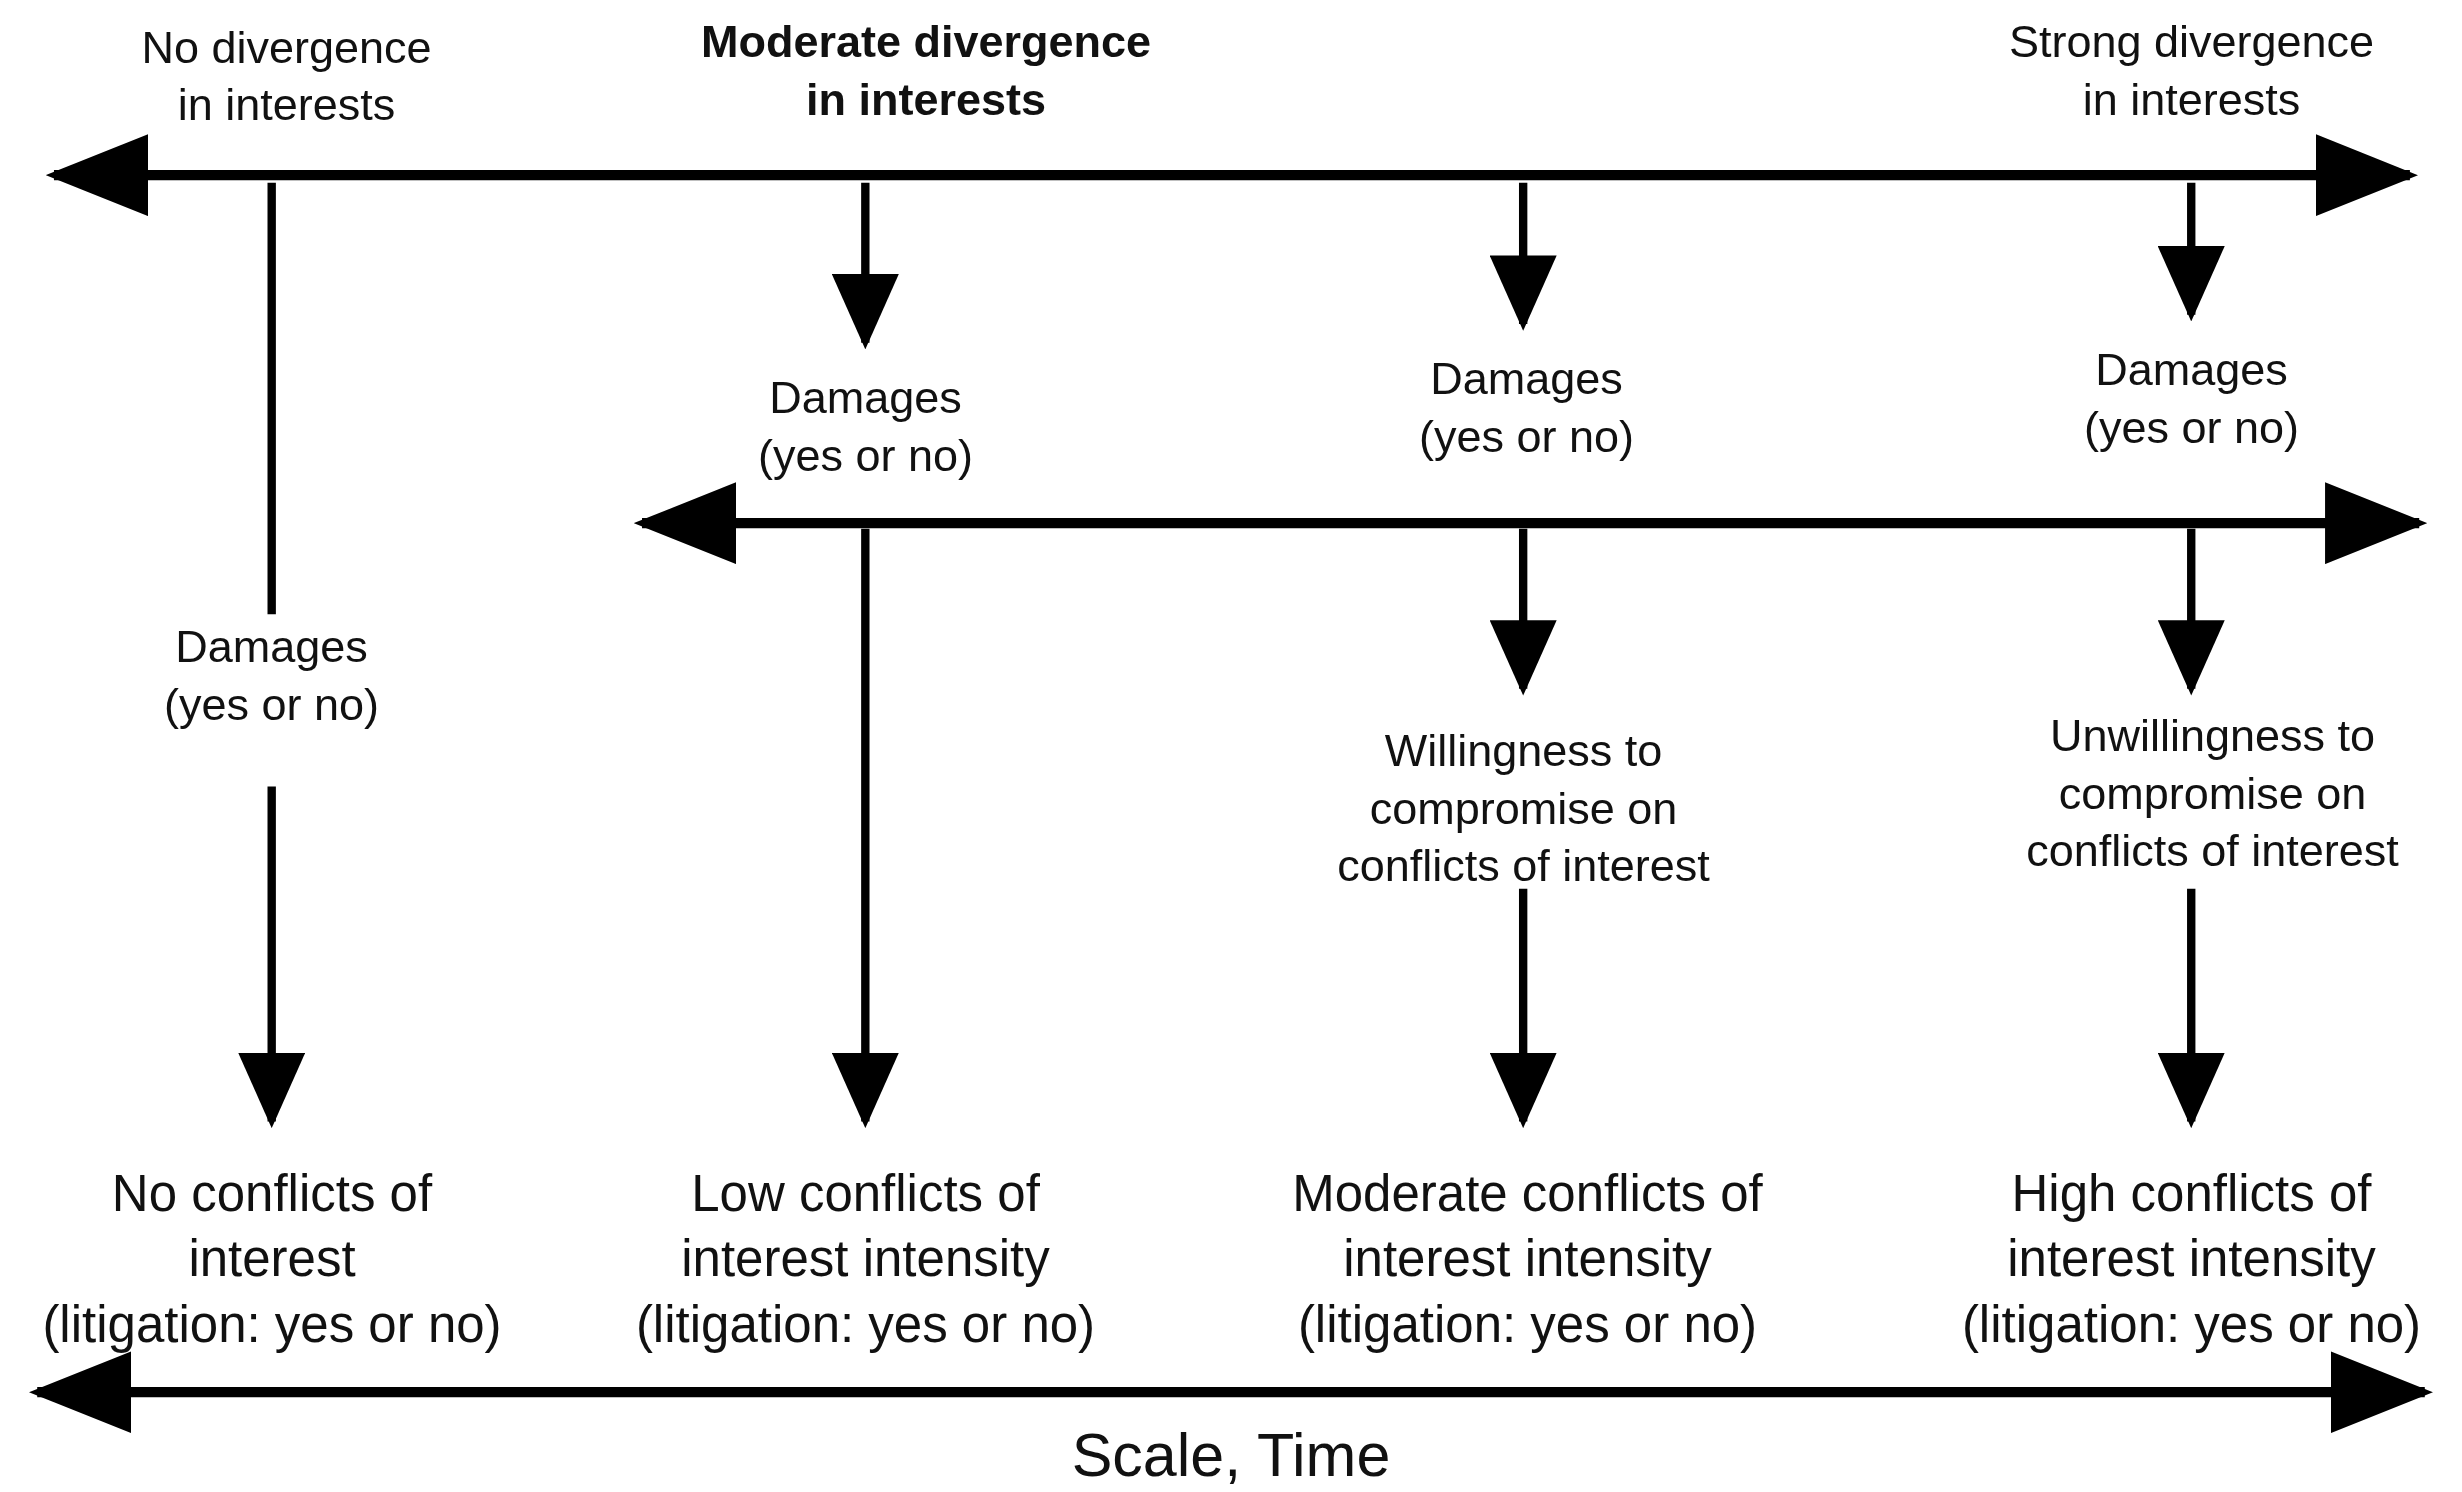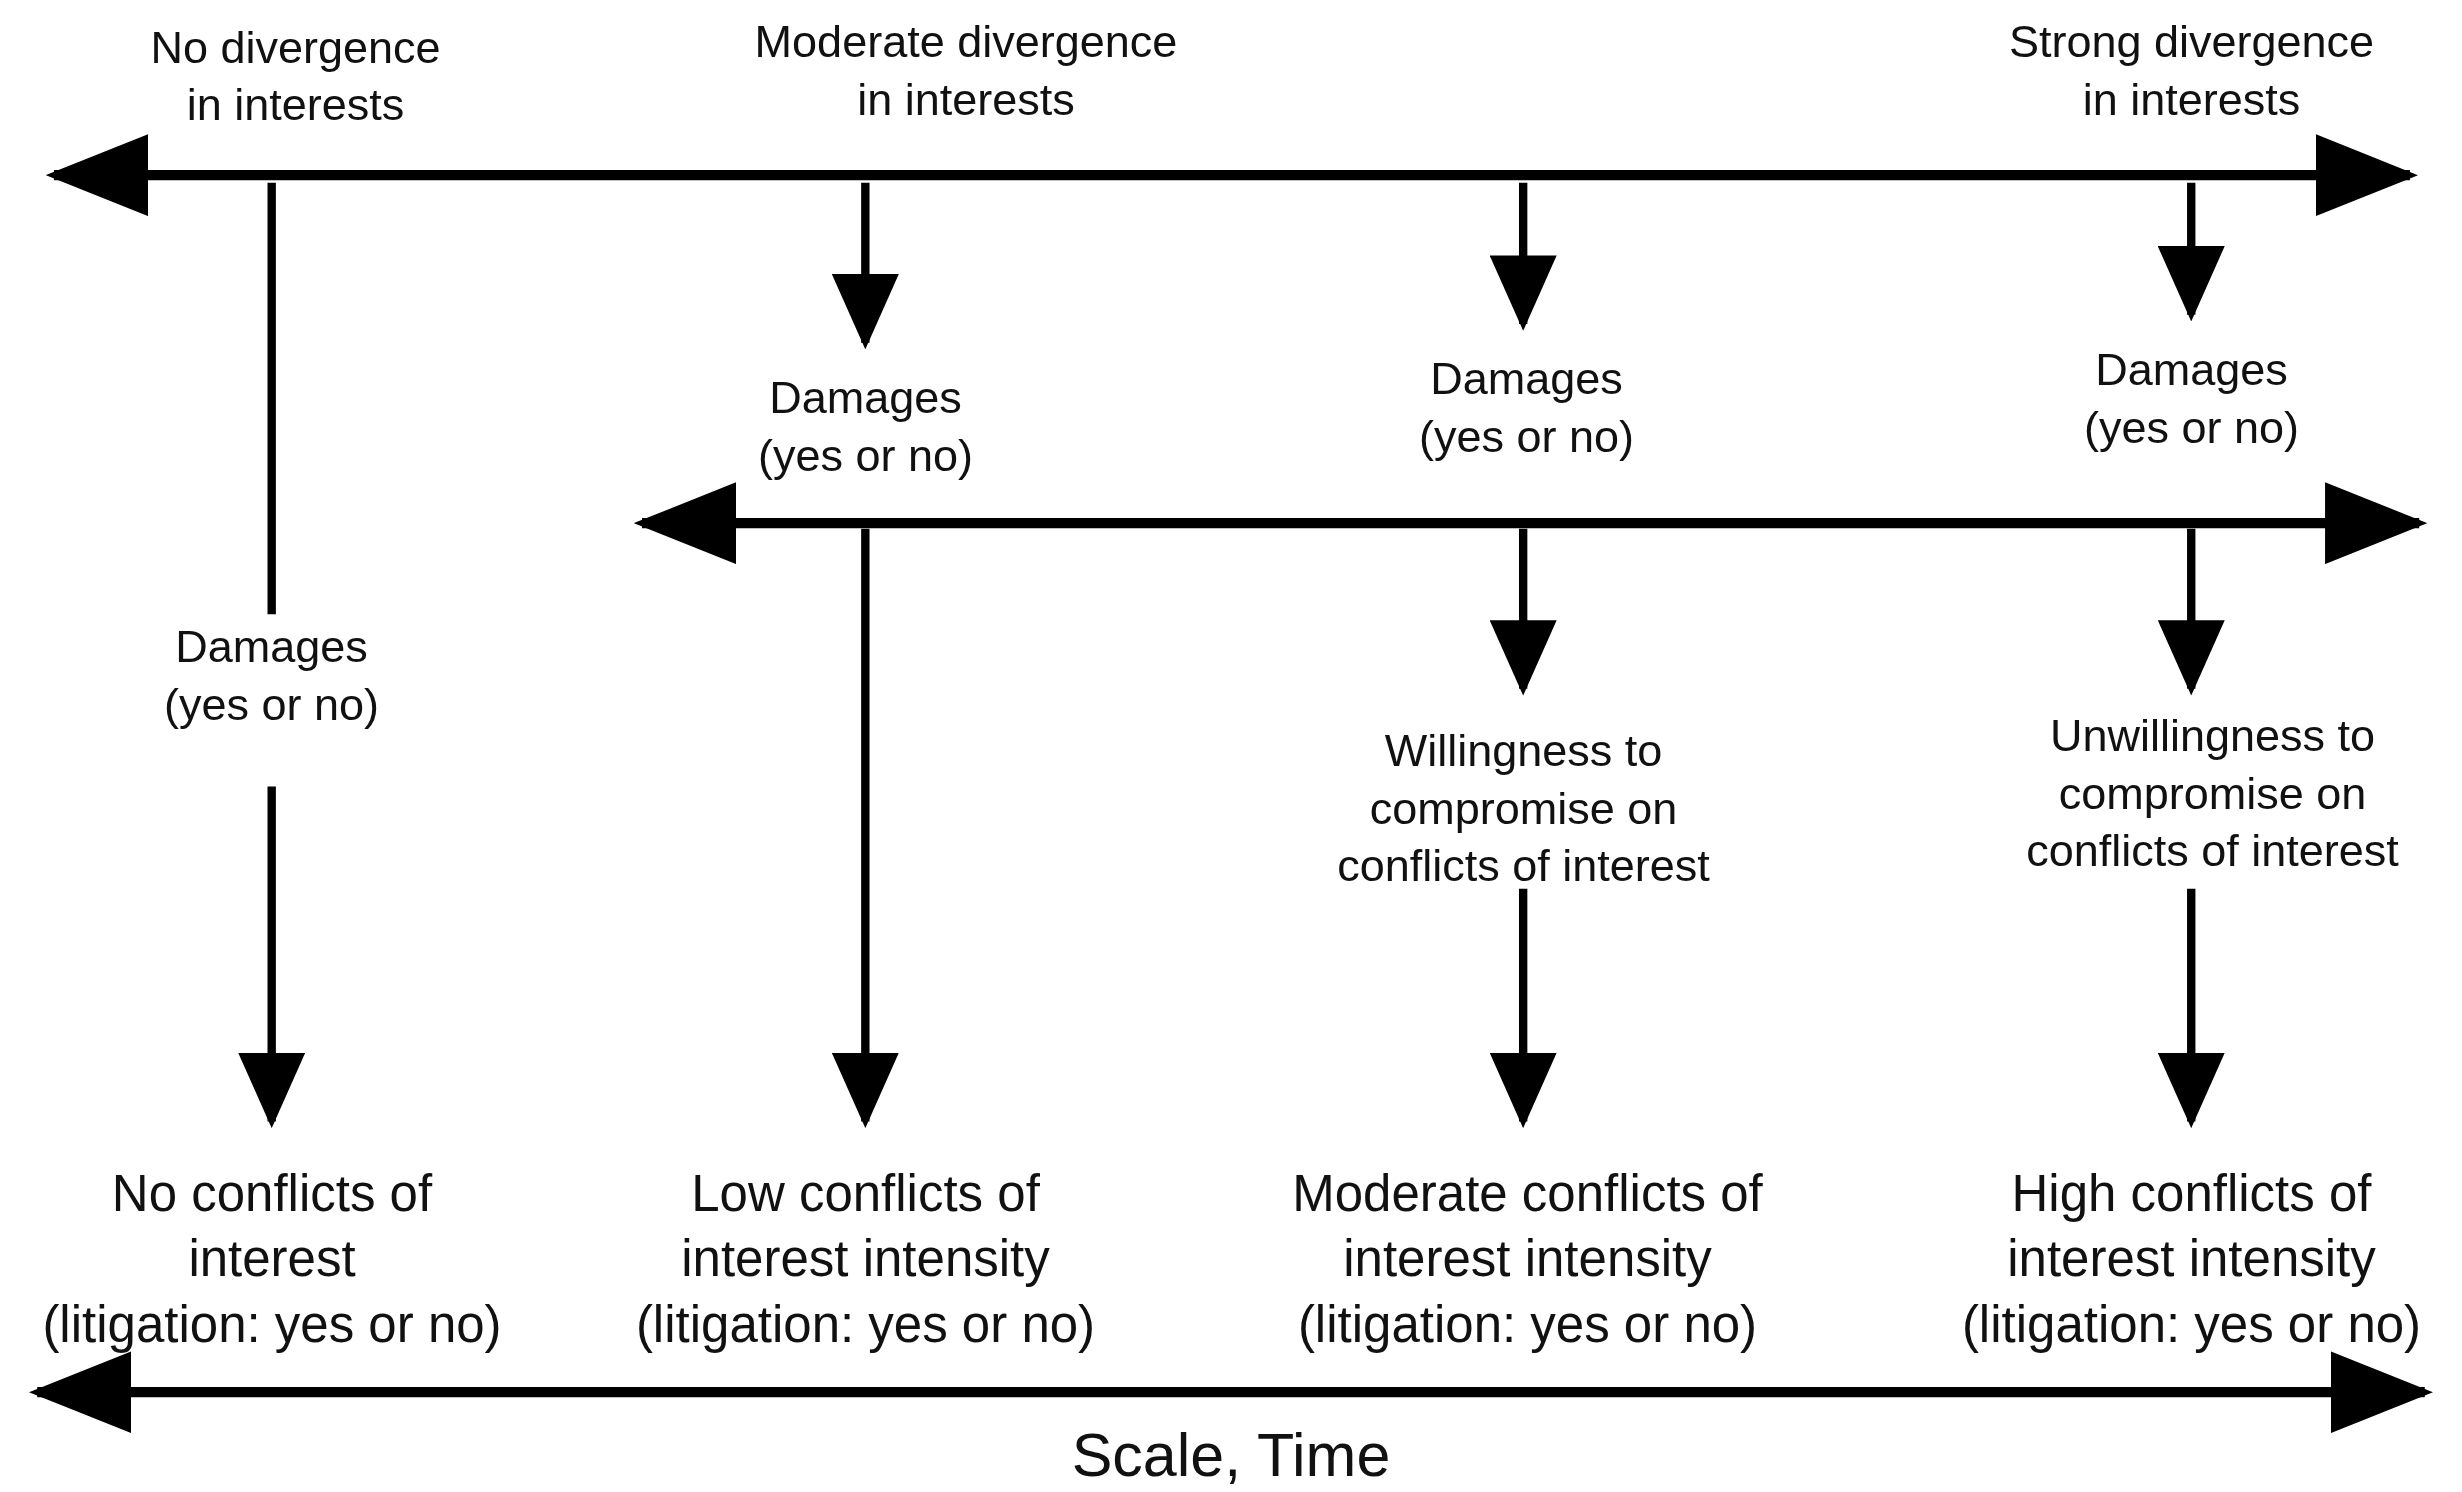--- a/index.html
+++ b/index.html
@@ -109,24 +109,24 @@
 
     <g>
       <line x1="2355" y1="955" x2="2355" y2="1205" stroke="#000000" stroke-width="9" marker-end="url(#arrow-down)"></line>
     </g>
 
     <g>
       <line x1="40" y1="1496" x2="2606" y2="1496" stroke="#000000" stroke-width="11" marker-start="url(#arrow-left)" marker-end="url(#arrow-right)"></line>
     </g>
   </svg>
 
-  <div class="label label-axis-top" style="left:63px; top:18.6px; width:465px;">No divergence
+  <div class="label label-axis-top" style="left:54px; top:18.6px; width:465px;">No divergence
 in interests</div>
 
-  <div class="label label-axis-top" style="left:724px; top:13px; width:484px;">Moderate divergence
+  <div class="label label-axis-top" style="left:684px; top:13px; width:484px;font-weight:bold;">Moderate divergence
 in interests</div>
 
   <div class="label label-axis-top" style="left:1945px; top:13px; width:493px;">Strong divergence
 in interests</div>
 
   <div class="label label-node" style="left:642px; top:369px; width:447px;">Damages
 (yes or no)</div>
 
   <div class="label label-node" style="left:1303px; top:350px; width:447px;">Damages
 (yes or no)</div>

